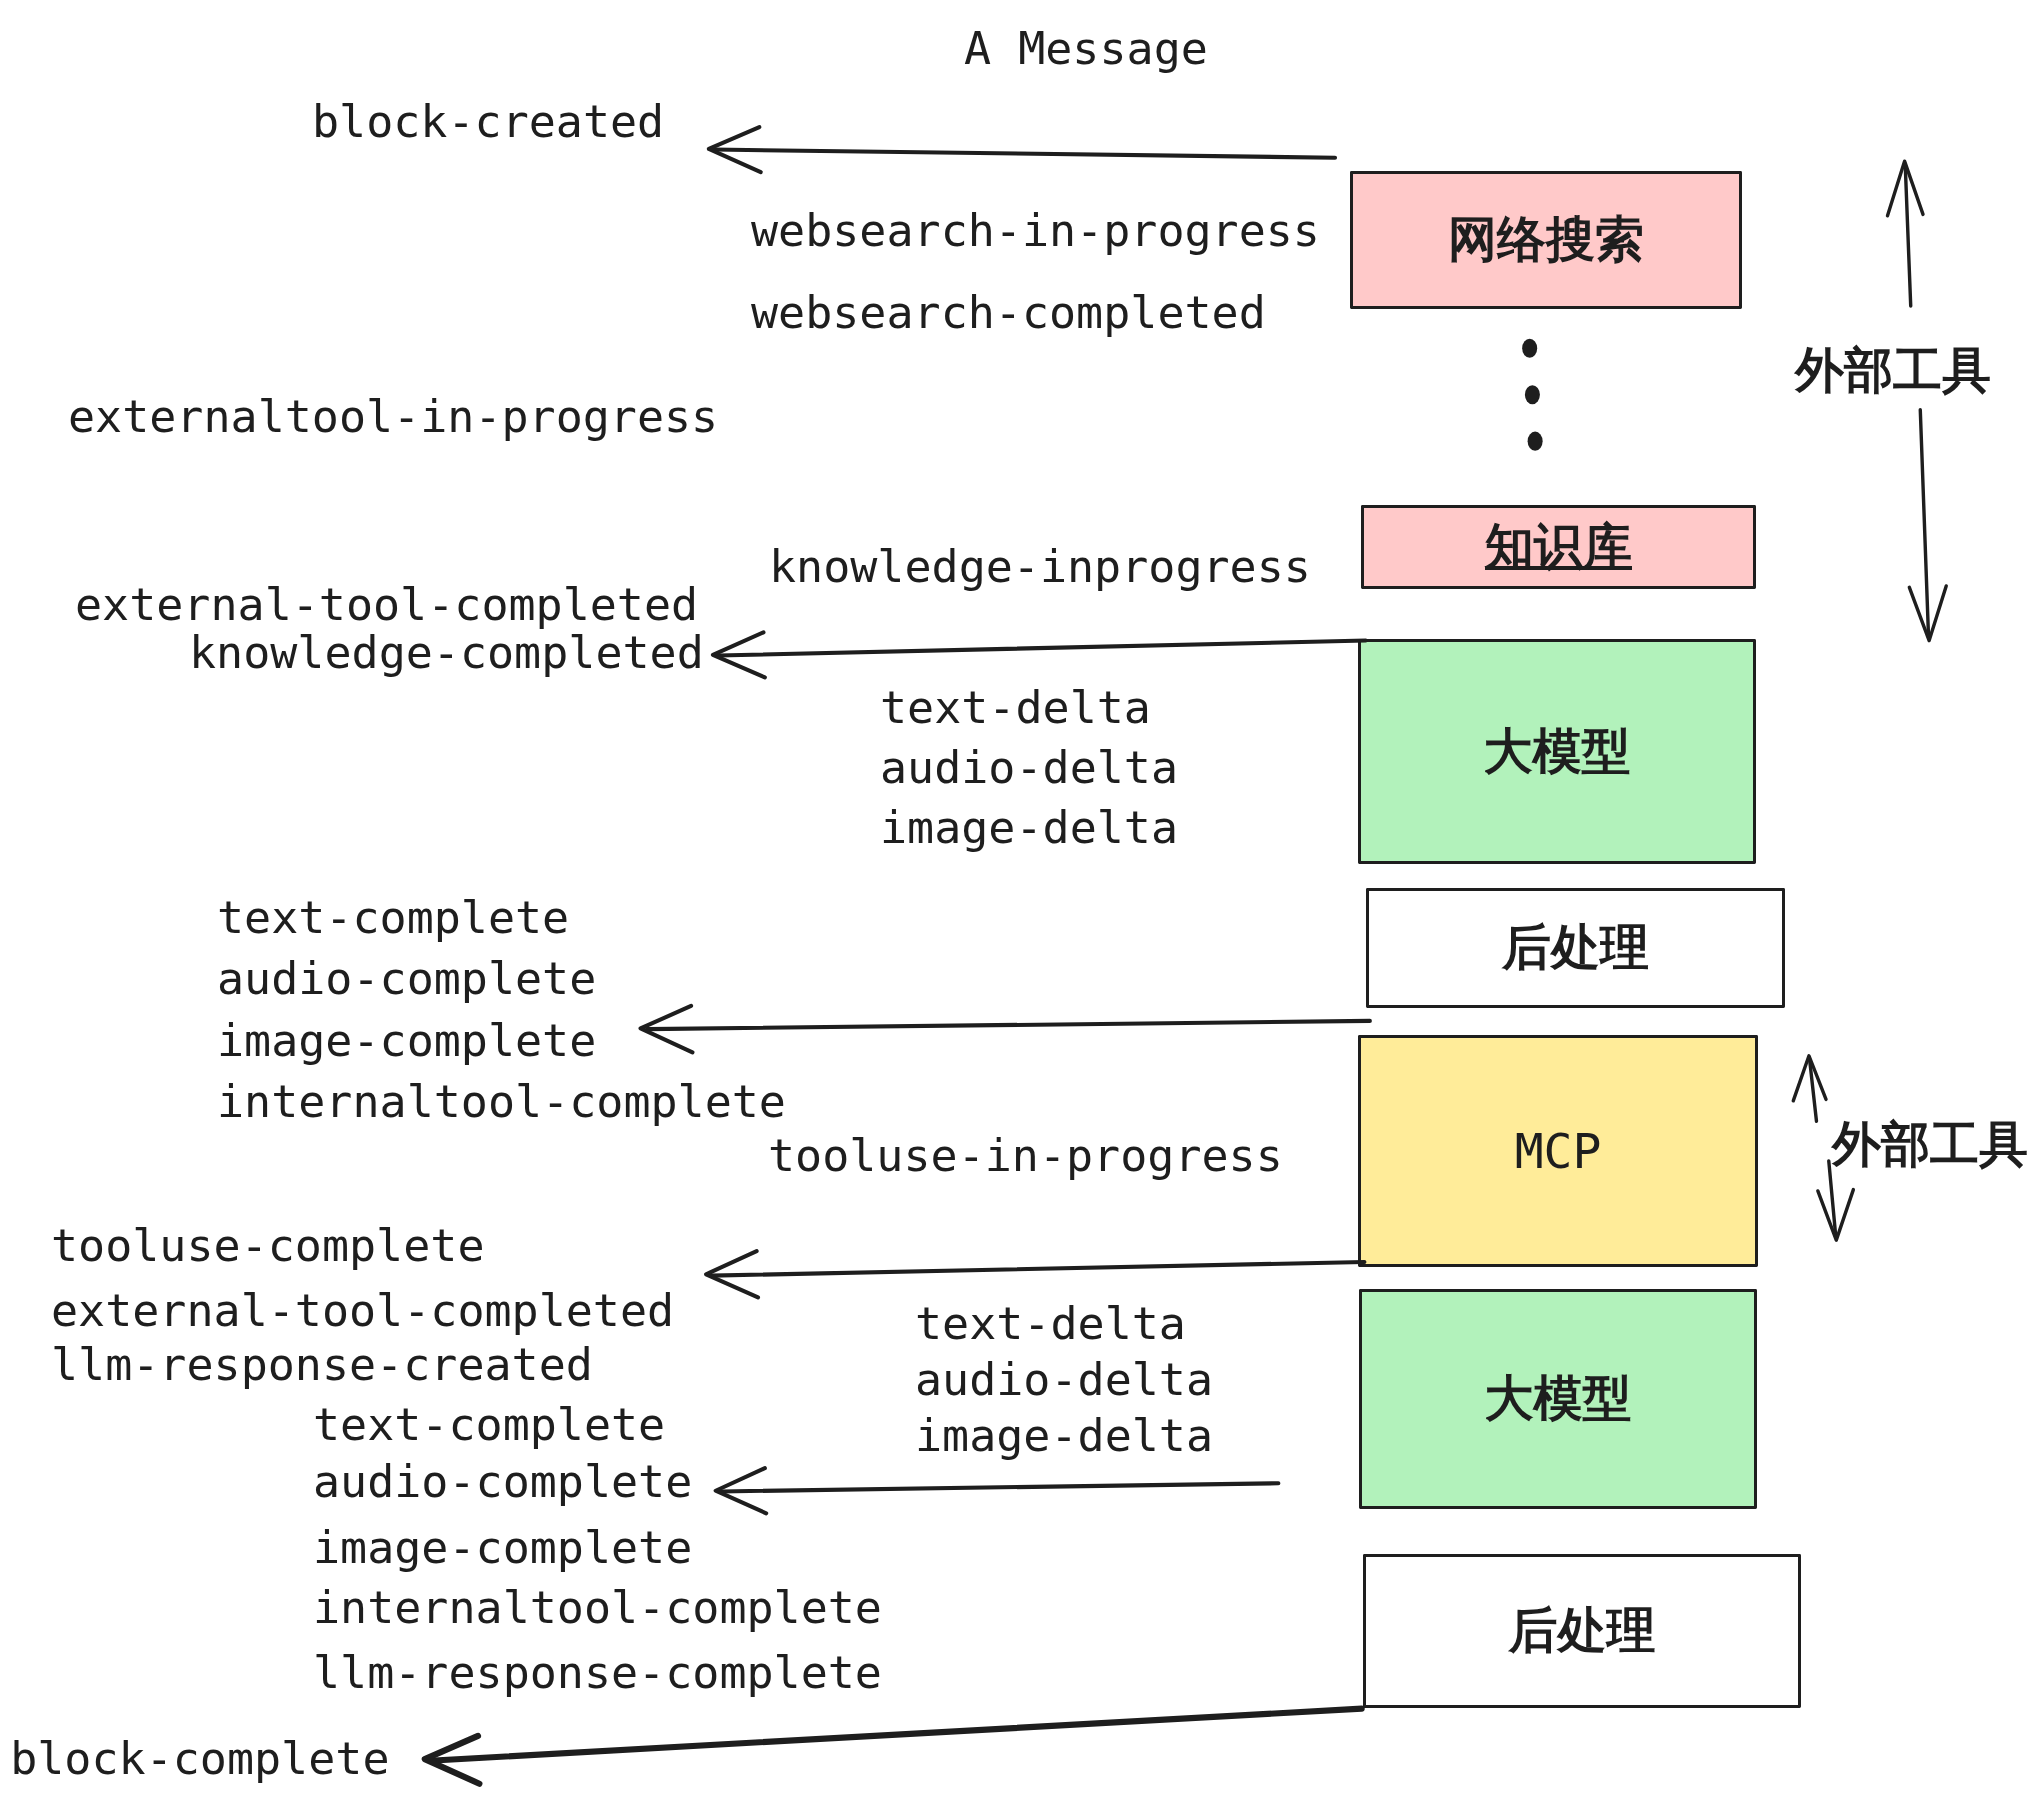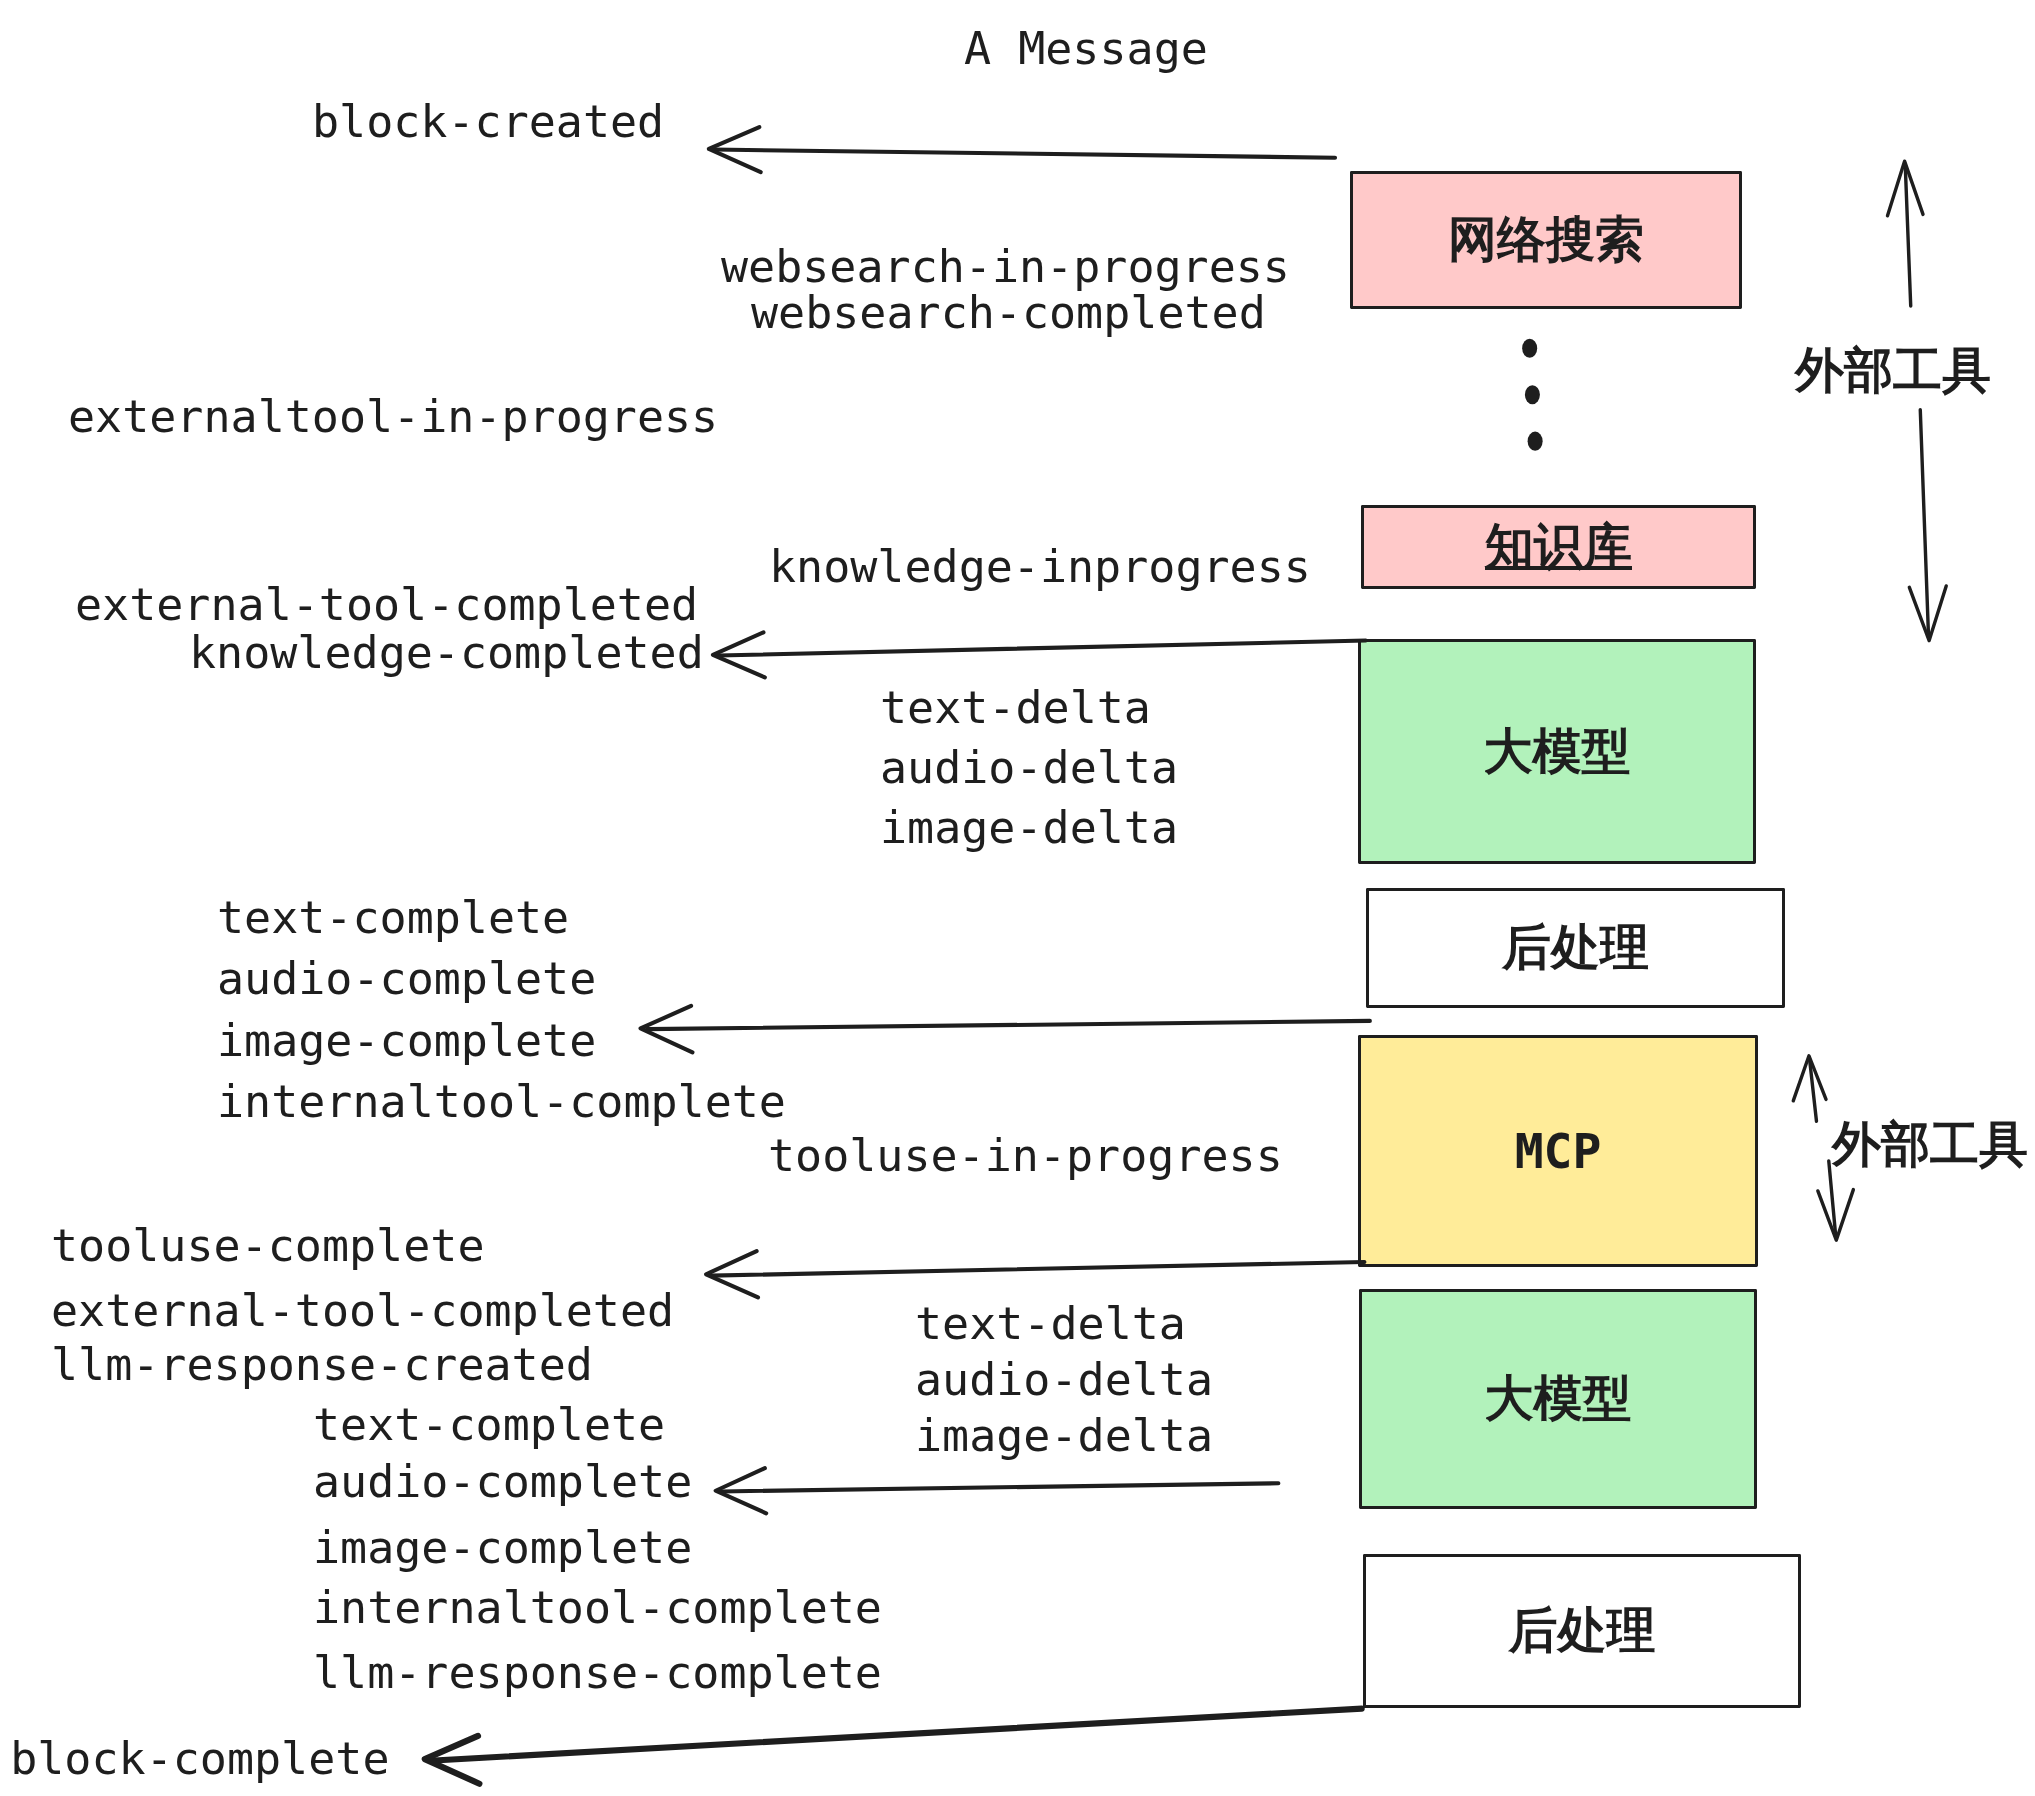--- a/index.html
+++ b/index.html
@@ -37,21 +37,21 @@
     box-sizing: border-box;
   }
   .cn {
     font-family: "DejaVu Sans", "Liberation Sans", sans-serif;
     font-weight: 700;
     font-size: 49px;
     white-space: nowrap;
   }
   .mono-label {
     font-family: "DejaVu Sans Mono", monospace;
-    font-weight: 700;
+    font-weight: 400;
     font-size: 48px;
     white-space: nowrap;
   }
   .side-label {
     position: absolute;
     font-family: "DejaVu Sans", "Liberation Sans", sans-serif;
     font-weight: 700;
     font-size: 49px;
     white-space: nowrap;
   }
@@ -63,21 +63,21 @@
   }
 </style>
 </head>
 <body>
 
 <div id="canvas">
 
   <div class="title" style="left:964px; top:23px;">A Message</div>
 
   <div class="ev" style="left:312px;  top:96px;">block-created</div>
-  <div class="ev" style="left:721px; top:205px;margin-top:36px;">websearch-in-progress</div>
+  <div class="ev" style="left:751px; top:205px;">websearch-in-progress</div>
   <div class="ev" style="left:751px; top:287px;">websearch-completed</div>
   <div class="ev" style="left:20px;   top:391px;margin-left:48px;">externaltool-in-progress</div>
   <div class="ev" style="left:769px; top:541px;">knowledge-inprogress</div>
   <div class="ev" style="left:75px;  top:579px;">external-tool-completed</div>
   <div class="ev" style="left:189px;  top:627px;">knowledge-completed</div>
   <div class="ev" style="left:880px; top:682px;">text-delta</div>
   <div class="ev" style="left:880px; top:742px;">audio-delta</div>
   <div class="ev" style="left:880px; top:802px;">image-delta</div>
   <div class="ev" style="left:217px;  top:892px;">text-complete</div>
   <div class="ev" style="left:217px;  top:953px;">audio-complete</div>

